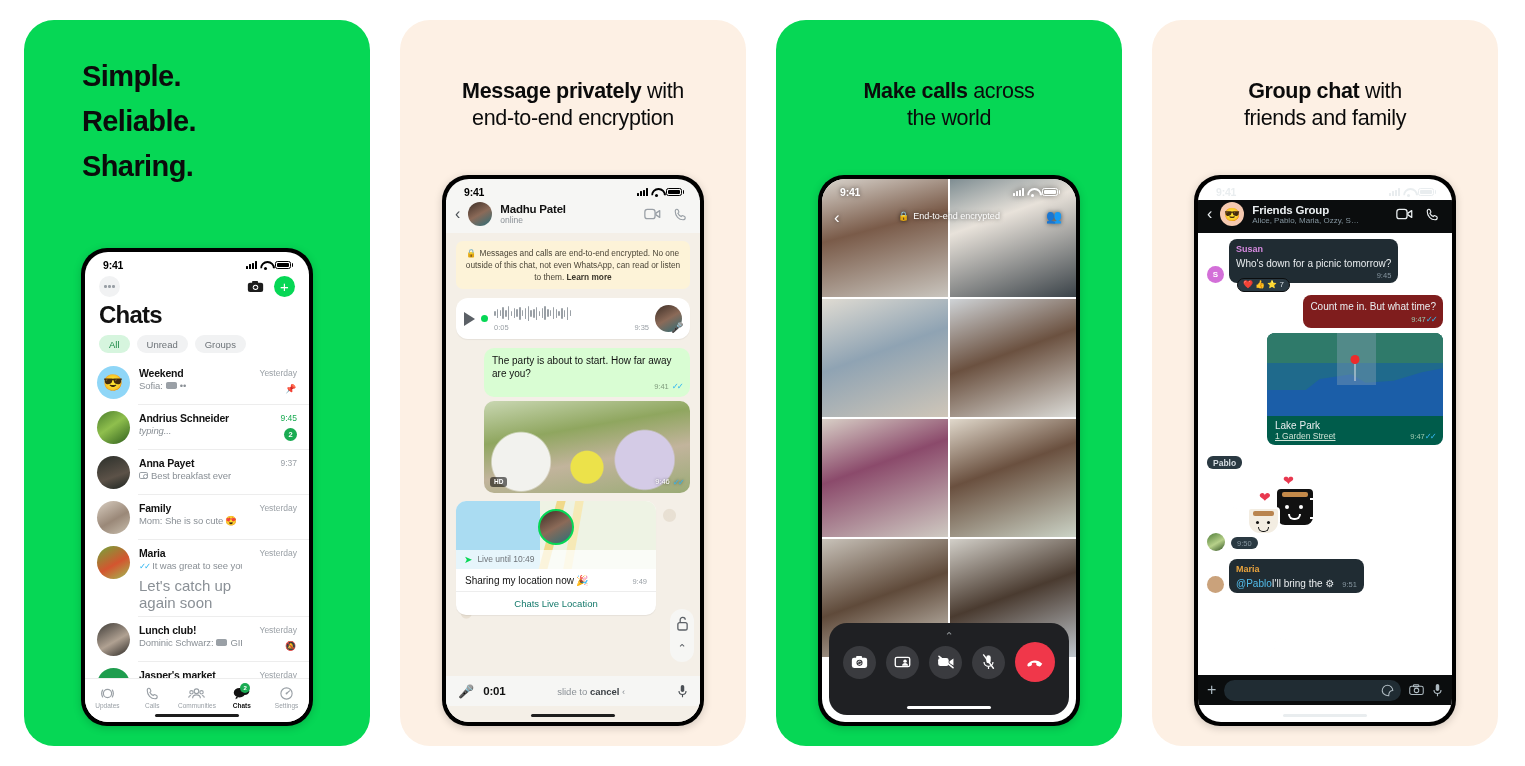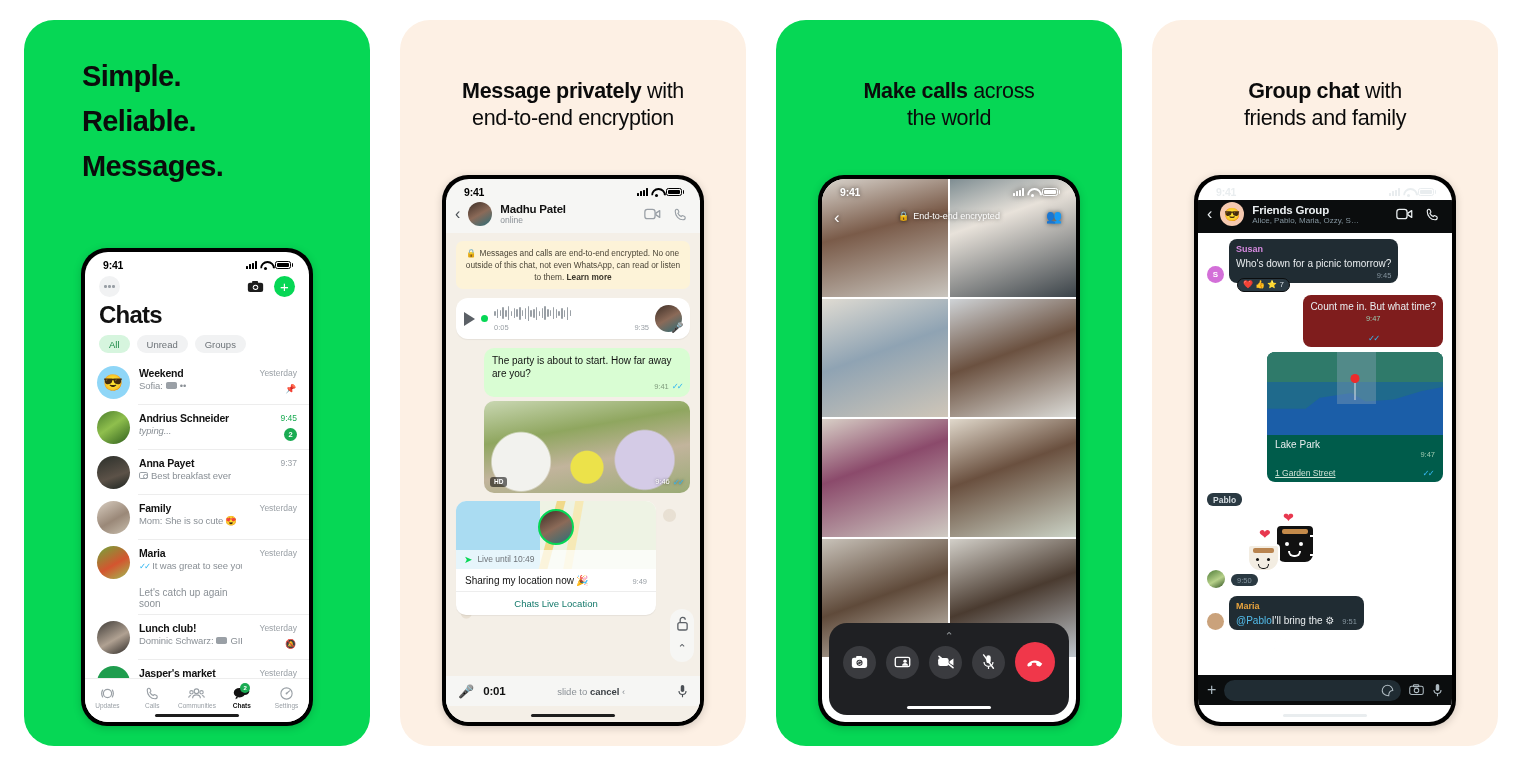--- a/index.html
+++ b/index.html
@@ -152,21 +152,21 @@
   .av-lunch{background:linear-gradient(150deg,#3d3a36,#b0a192 55%,#2a2724);}
   .av-jasper{background:#1f9d4e; color:#fff; font-size:6px; font-weight:700; text-align:center; line-height:1.05;}
   .chat-mid { flex:1; min-width:0; padding-top:1px; }
   .chat-name { font-size:10.5px; font-weight:700; color:#111; letter-spacing:-0.2px; }
   .chat-prev {
     font-size:9.5px; color:#8a9096; letter-spacing:-0.1px;
     white-space:nowrap; overflow:hidden; text-overflow:ellipsis;
     display:flex; align-items:center; gap:3px; margin-top:1px;
   }
   .chat-prev.italic { font-style: italic; }
-  .chat-prev2 { font-size:10px; color:#8a9096; margin-top:16px; }
+  .chat-prev2 { font-size:15px; color:#8a9096; margin-top:6px; }
   .chat-right { text-align:right; flex:none; padding-top:2px; width:46px; }
   .chat-time { font-size:8.5px; color:#9aa0a6; }
   .chat-time.green { color:#1aab52; }
   .badge {
     display:inline-flex; align-items:center; justify-content:center;
     min-width:13px; height:13px; border-radius:7px; background:#1aab52;
     color:#fff; font-size:7.5px; font-weight:700; margin-top:4px; padding:0 3px;
   }
   .pin-ico, .mute-ico { font-size:9px; color:#b6bbc0; margin-top:4px; display:inline-block; }
   .ticks { color:#34b7f1; font-size:8.5px; letter-spacing:-2px; }
@@ -402,21 +402,21 @@
   .dk-meta { font-size:7.5px; color:#8696a0; text-align:right; margin-top:1px; }
   .dk-reacts {
     position:absolute; left:8px; bottom:-9px; background:#2a3942; border-radius:9px;
     padding:1px 5px; font-size:8px; display:flex; gap:2px; align-items:center;
     border:1.5px solid #0b0d0e; color:#d4dbe0;
   }
   .dk-bub-out {
     margin-left:auto; background:#7f1d1d; border-radius:8px;
     padding:5px 7px 3px 7px; font-size:10px; line-height:1.3; max-width:176px;
   }
-  .dk-meta-out { font-size:7.5px; color:#9ccab0; text-align:right; margin-top:1px; display:flex; gap:9px; justify-content:flex-end; align-items:center;flex-direction:column; }
+  .dk-meta-out { font-size:7.5px; color:#9ccab0; text-align:right; margin-top:1px; display:flex; gap:0; justify-content:flex-end; align-items:center; }
   .dk-map-bub {
     margin-left:auto; background:#005c4b; border-radius:8px; overflow:hidden;
     width:176px; position:relative; z-index:1;
   }
   .dk-map {
     height:83px; position:relative;
     background:
       linear-gradient(to bottom, #2f7a6a 0 36%, #1f6a8c 36% 100%),
       #2f7a6a;
   }
@@ -485,21 +485,21 @@
 </head>
 <body>
 
 <div class="gallery">
 
   <div class="panel green">
     <div class="hl-wrap big">
       <div class="headline three-line">
         <div>Simple.</div>
         <div>Reliable.</div>
-        <div>Messages.</div>
+        <div>Sharing.</div>
       </div>
     </div>
 
     <div class="phone" id="phone1">
       <div class="screen">
         <div class="statusbar">
           <span>9:41</span>
           <span class="right">
             <span class="sig">
                 <i></i>

